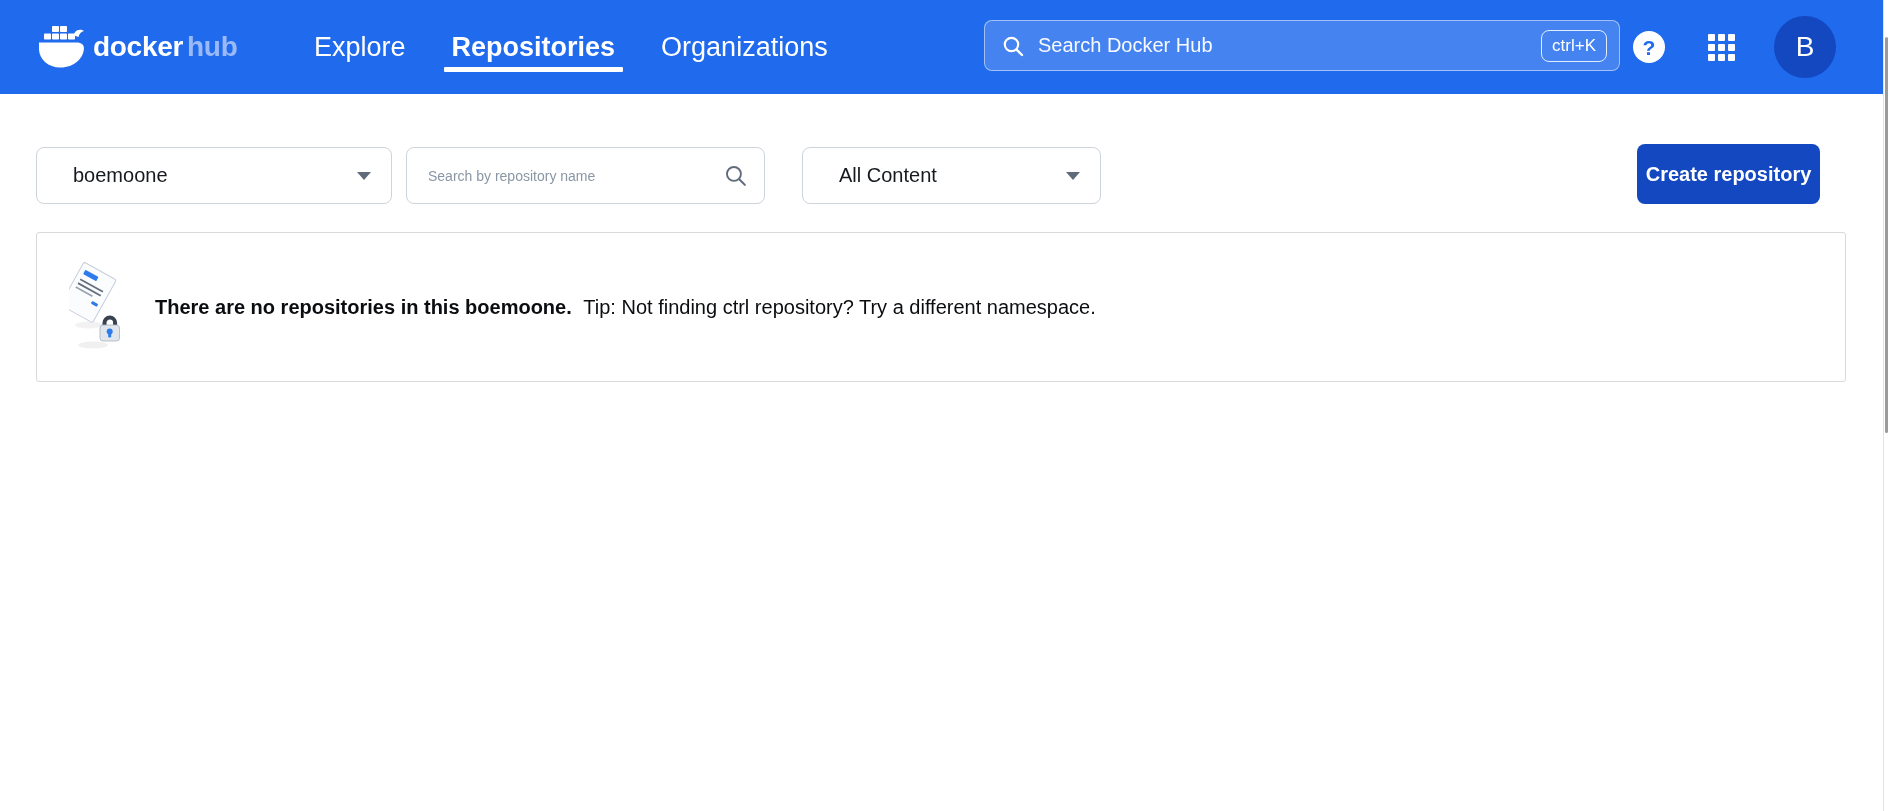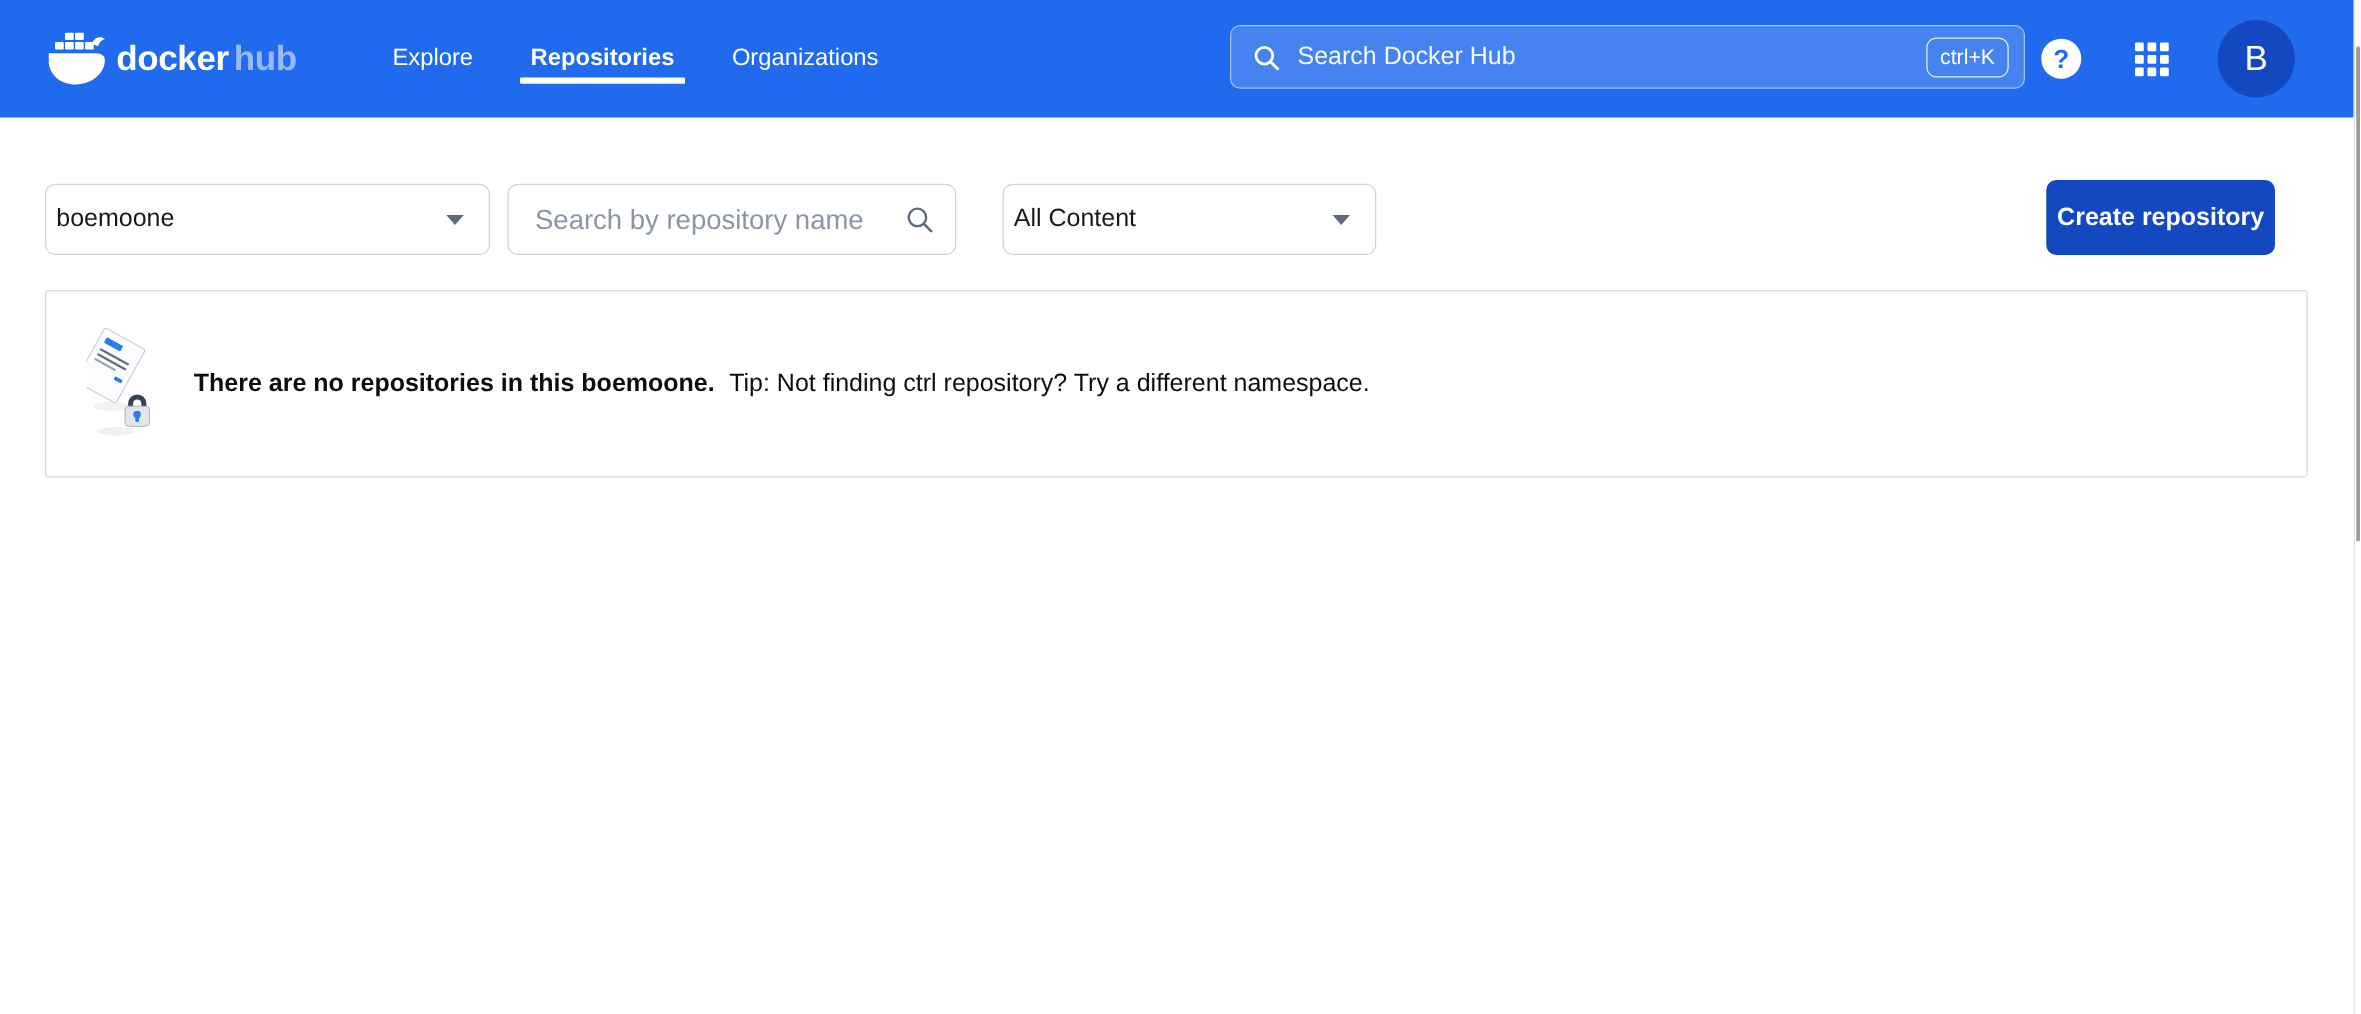--- a/index.html
+++ b/index.html
@@ -31,21 +31,21 @@
     display:flex;align-items:center;gap:9px;cursor:pointer;justify-content:space-between;
   }
   .brand-text{font-size:28px;font-weight:700;letter-spacing:-0.3px;color:#fff;line-height:1;}
   .brand-text .hub{color:var(--brand-hub);margin-left:4px;font-weight:700;}
 
   .nav-items{
     position:absolute;left:314px;top:0;height:94px;
     display:flex;align-items:center;gap:46px;
   }
   .nav-item{
-    position:relative;color:#fff;font-size:19px;font-weight:400;
+    position:relative;color:#fff;font-size:27px;font-weight:400;
     text-decoration:none;cursor:pointer;white-space:nowrap;
   }
   .nav-item.active{font-weight:700;}
   .nav-item.active::after{
     content:"";position:absolute;left:-8px;right:-8px;bottom:-9px;height:5px;
     background:#fff;border-radius:1px;
   }
 
   .nav-search{
     position:absolute;left:972px;top:20px;width:636px;height:51px;
@@ -82,36 +82,36 @@
     border-radius:50%;background:var(--dark-blue);cursor:pointer;
     display:flex;align-items:center;justify-content:center;
     color:#fff;font-size:28px;line-height:1;
   }
 
   
   .select-box{
     position:absolute;top:147px;height:57px;background:#fff;
     border:1px solid var(--border);border-radius:8px;cursor:pointer;
     display:flex;align-items:center;justify-content:space-between;
-    padding:0 20px 0 8px;font-size:20px;color:var(--text-dark);
+    padding:0 20px 0 36px;font-size:20px;color:var(--text-dark);
   }
   .ns-select{left:36px;width:356px;}
   .content-select{left:778px;width:299px;margin-left:24px;}
   .caret{
     width:0;height:0;border-left:7px solid transparent;border-right:7px solid transparent;
     border-top:8px solid var(--icon-gray);flex:0 0 auto;margin-left:12px;
   }
   .repo-search{
     position:absolute;left:406px;top:147px;width:359px;height:57px;
     background:#fff;border:1px solid var(--border);border-radius:8px;
     display:flex;align-items:center;padding:0 16px 0 21px;gap:10px;
   }
   .repo-search input{
     flex:1;border:none;outline:none;background:transparent;
-    font-size:22px;color:var(--text-dark);font-family:inherit;min-width:0;
+    font-size:14px;color:var(--text-dark);font-family:inherit;min-width:0;
   }
   .repo-search input::placeholder{color:var(--placeholder);}
   .repo-search svg{color:var(--icon-gray);flex:0 0 auto;}
 
   .create-btn{
     position:absolute;left:1637px;top:144px;width:183px;height:60px;
     background:var(--dark-blue);border:none;border-radius:8px;cursor:pointer;
     color:#fff;font-size:20px;font-weight:700;font-family:inherit;
     display:flex;align-items:center;justify-content:center;
   }

